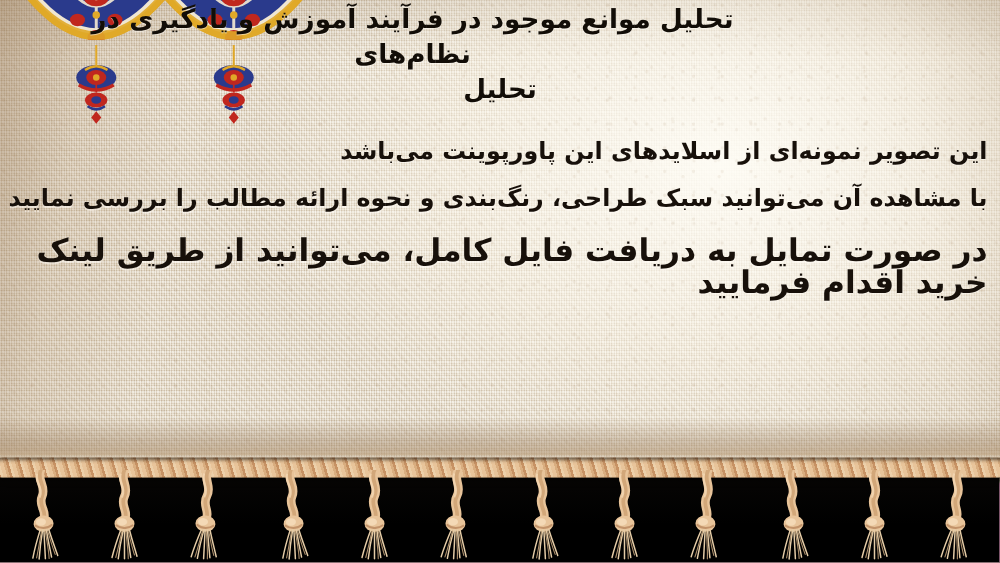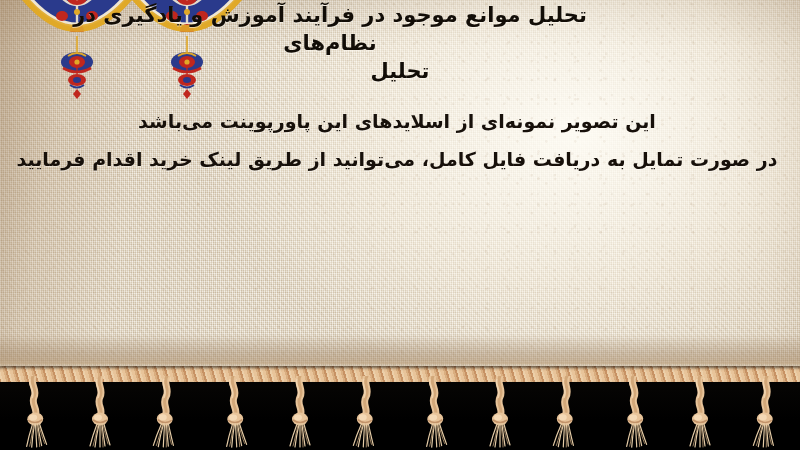--- a/index.html
+++ b/index.html
@@ -52,31 +52,31 @@
     font-family:"DejaVu Sans","Liberation Sans",sans-serif;
     font-weight:bold;font-size:21px;line-height:1.33;
     color:#120d07;letter-spacing:0px;
     text-shadow:0 1px 0 rgba(255,252,244,.55);
   }
   .slide-title .t-line1{display:block;padding-right:140px;}
   .slide-title .t-line2{display:block;}
 
   .body-block{
     position:absolute;left:4px;right:10px;top:112px;
-    text-align:center;direction:rtl;
+    direction:rtl;
   }
   .body-line{
     display:block;
     font-family:"DejaVu Sans","Liberation Sans",sans-serif;
     font-weight:bold;color:#17100a;
     text-shadow:0 1px 0 rgba(255,252,245,.5);
   }
   .body-line.l1{font-size:19px;line-height:1.0;margin-bottom:19px;}
   .body-line.l2{font-size:19px;line-height:1.0;margin-bottom:19px;}
-  .body-line.l3{font-size:19px;line-height:1.0;}
+  .body-line.l3{font-size:25px;line-height:1.0;}
 
   
   .ornament{position:absolute;top:-46px;width:118px;height:150px;}
   .ornament.orn-1{left:18px;}
   .ornament.orn-2{left:128px;}
   .ornament svg{display:block;width:118px;height:150px;}
 
   
   .fringe-zone{
     position:absolute;left:0;top:352px;width:800px;height:98px;
@@ -281,20 +281,21 @@
 
   <div class="text-layer">
 
     <div class="slide-title">
       <span class="t-line1">تحلیل موانع موجود در فرآیند آموزش و یادگیری در نظام‌های</span>
       <span class="t-line2">تحلیل</span>
     </div>
 
     <div class="body-block">
       <span class="body-line l1">این تصویر نمونه‌ای از اسلایدهای این پاورپوینت می‌باشد</span>
+      <span class="body-line l2">با مشاهده آن می‌توانید سبک طراحی، رنگ‌بندی و نحوه ارائه مطالب را بررسی نمایید</span>
       <span class="body-line l3">در صورت تمایل به دریافت فایل کامل، می‌توانید از طریق لینک خرید اقدام فرمایید</span>
     </div>
 
   </div>
 
   <div class="bottom-blend"></div>
 
   <div class="fringe-zone">
     <div class="fringe-black"></div>
     <div class="fringe-edge"></div>

